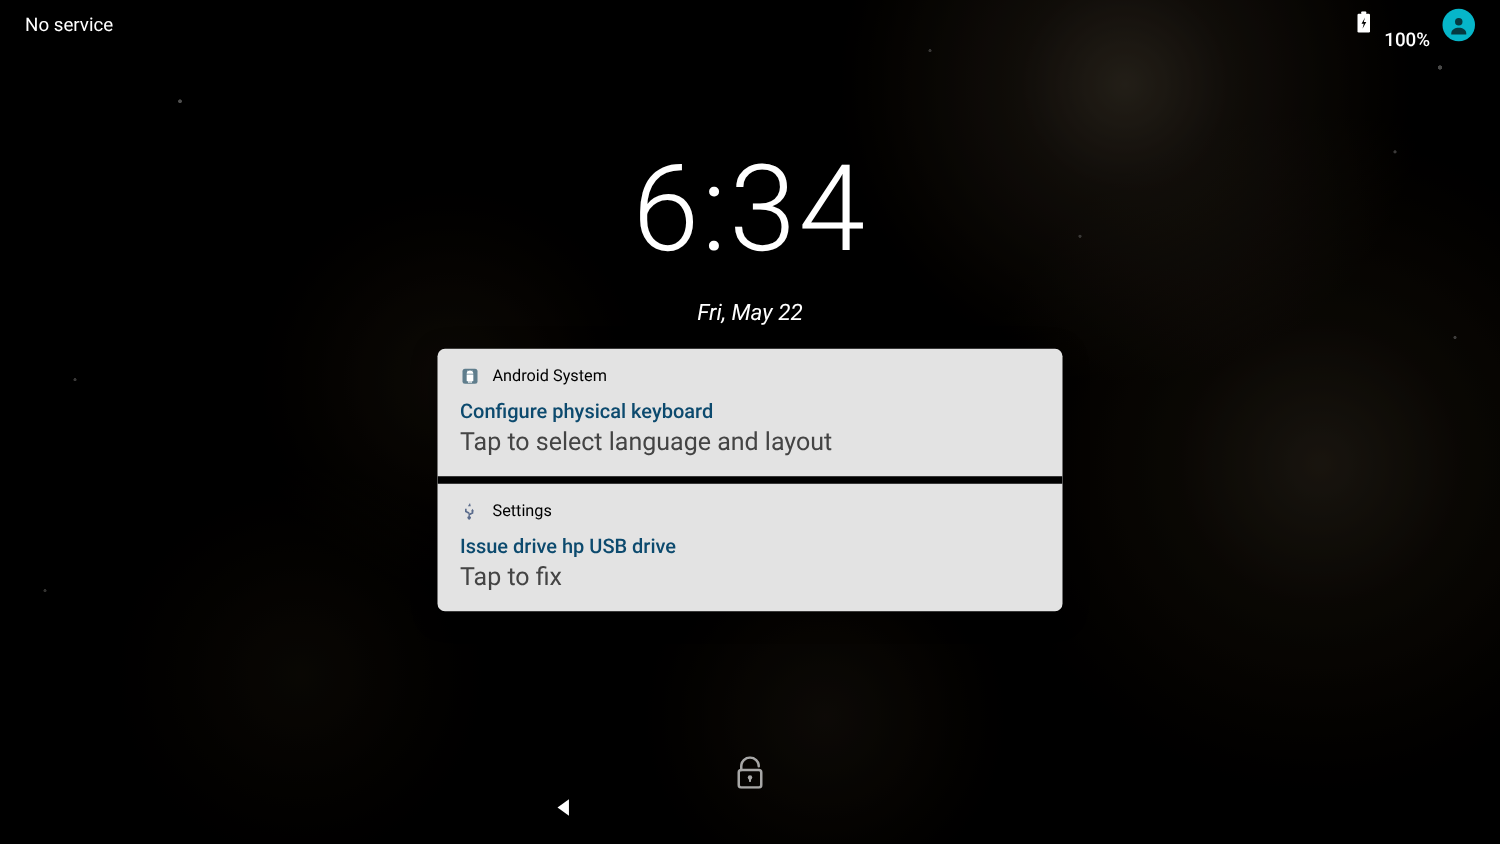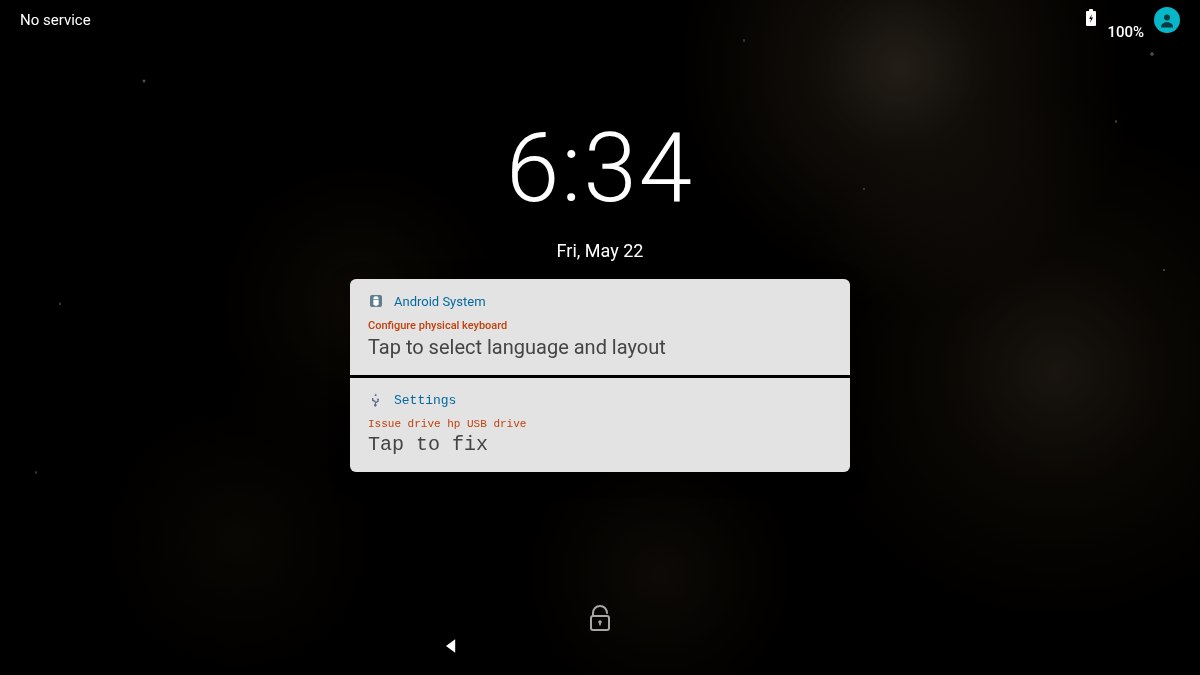--- a/index.html
+++ b/index.html
@@ -52,38 +52,38 @@
     border:none; cursor:pointer;
   }
   .avatar-btn svg { width:18px; height:18px; }
 
   
   .clock-area {
     position: absolute; top: 120px; left:0; right:0;
     text-align: center;
   }
   .clock-time { font-size: 96px; font-weight: 300; letter-spacing: 2px; line-height:1; }
-  .clock-date { margin-top: 24px; font-size: 18px; font-weight:400; }
+  .clock-date { margin-top: 24px; font-size: 18px; font-weight:400;font-style:italic; }
 
   
   .notif-panel {
     position: absolute; top: 279px; left: 50%; transform: translateX(-50%);
     width: 500px; background: #e3e3e3; border-radius: 6px; overflow:hidden;
     box-shadow: 0 4px 20px rgba(0,0,0,0.4);
     color: #222;
   }
   .notif {
     padding: 14px 18px 16px 18px;
     cursor: pointer;
   }
-  .notif + .notif { border-top: 3px solid #000000; font-family: Liberation Mono, monospace; }
+  .notif + .notif { border-top: 6px solid #000000; }
   .notif-header { display:flex; align-items:center; gap:10px; margin-bottom:10px; }
   .notif-app-icon { width:16px; height:16px; display:flex; align-items:center; justify-content:center; }
-  .notif-app-name { font-size: 13px; color: #0369a1; }
-  .notif-title { font-size: 11px; font-weight:500; color:#c2410c; margin-bottom:3px;}
+  .notif-app-name { font-size: 13px; color: #000000; }
+  .notif-title { font-size: 16px; font-weight:500; color:#0c4a6e; margin-bottom:3px;}
   .notif-text  { font-size: 20px; color:#444; }
 
   
   .lock-area {
     position:absolute; left:50%; transform:translateX(-50%);
     bottom: 40px;
     opacity:0.8;
   }
 
   

